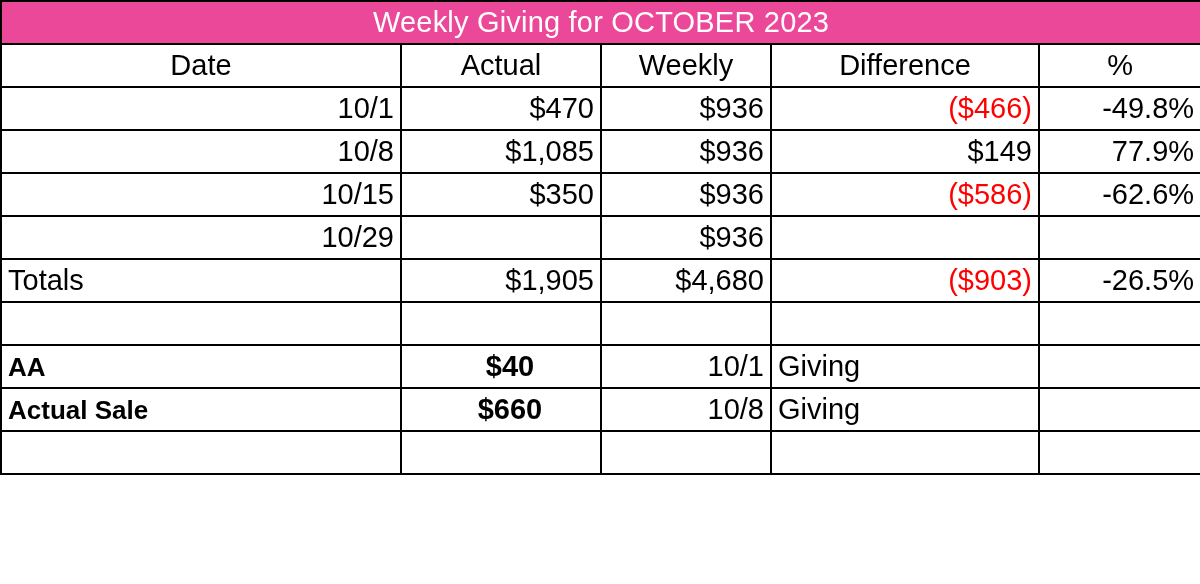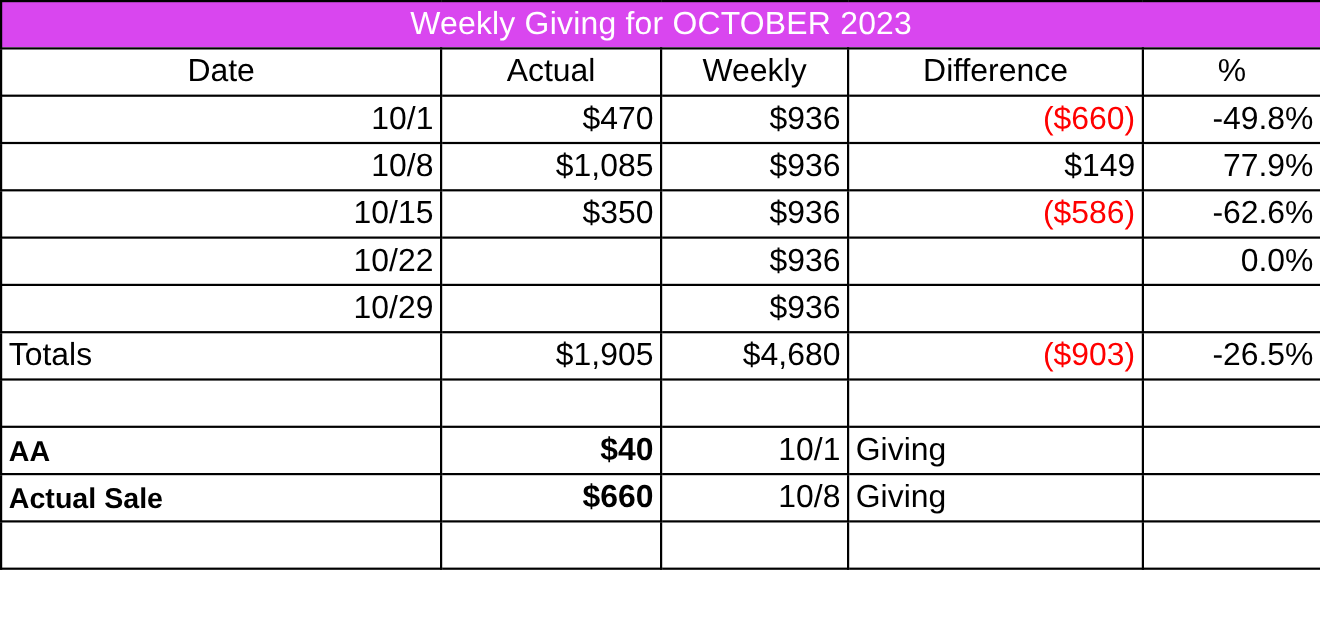--- a/index.html
+++ b/index.html
@@ -37,42 +37,42 @@
     white-space: nowrap;
   }
   
   col.c-date { width: 400px; }
   col.c-actual { width: 200px; }
   col.c-weekly { width: 170px; }
   col.c-diff   { width: 268px; }
   col.c-pct    { width: 162px; }
 
   .title-row td {
-    background: #d946ef;
+    background: #ec4899;
     color: #ffffff;
     font-size: 32px;
     font-weight: bold;
     text-align: center;
     height: 48px;
     border: 2px solid #000000;
     letter-spacing: 0.2px;
   }
   .hdr td {
     text-align: center;
     height: 46px;
   }
   .right { text-align: right; }
   .left  { text-align: left; }
   .bold  { font-weight: bold; }
   .neg   { color: #ff0000; font-weight: bold; }
   .totals td { font-weight: bold; height: 46px; margin-left: 40px; }
   .spacer td { height: 36px; }
   .item td { height: 46px; }
   .item .label { font-weight: bold; font-size: 26px; }
-  .item .amt { font-weight: bold; text-align: right; padding-left: 24px; }
+  .item .amt { font-weight: bold; text-align: center; padding-left: 24px; }
   .item .dt { text-align: right; }
   .item .note { text-align: left; }
   .partial td { height: 22px; }
 </style>
 </head>
 <body>
 
 <div class="sheet">
   <table class="giving">
     <colgroup>
@@ -91,47 +91,40 @@
         <td>Actual</td>
         <td>Weekly</td>
         <td>Difference</td>
         <td>%</td>
       </tr>
 
       <tr>
         <td class="right">10/1</td>
         <td class="right">$470</td>
         <td class="right">$936</td>
-        <td class="right neg">($660)</td>
+        <td class="right neg">($466)</td>
         <td class="right">-49.8%</td>
       </tr>
 
       <tr>
         <td class="right">10/8</td>
         <td class="right">$1,085</td>
         <td class="right">$936</td>
         <td class="right bold">$149</td>
         <td class="right">77.9%</td>
       </tr>
 
       <tr>
         <td class="right">10/15</td>
         <td class="right">$350</td>
         <td class="right">$936</td>
         <td class="right neg">($586)</td>
         <td class="right">-62.6%</td>
       </tr>
 
-      <tr>
-        <td class="right">10/22</td>
-        <td class="right"></td>
-        <td class="right">$936</td>
-        <td class="right"></td>
-        <td class="right">0.0%</td>
-      </tr>
 
       <tr>
         <td class="right">10/29</td>
         <td class="right"></td>
         <td class="right">$936</td>
         <td class="right"></td>
         <td class="right"></td>
       </tr>
 
       <tr class="totals">

